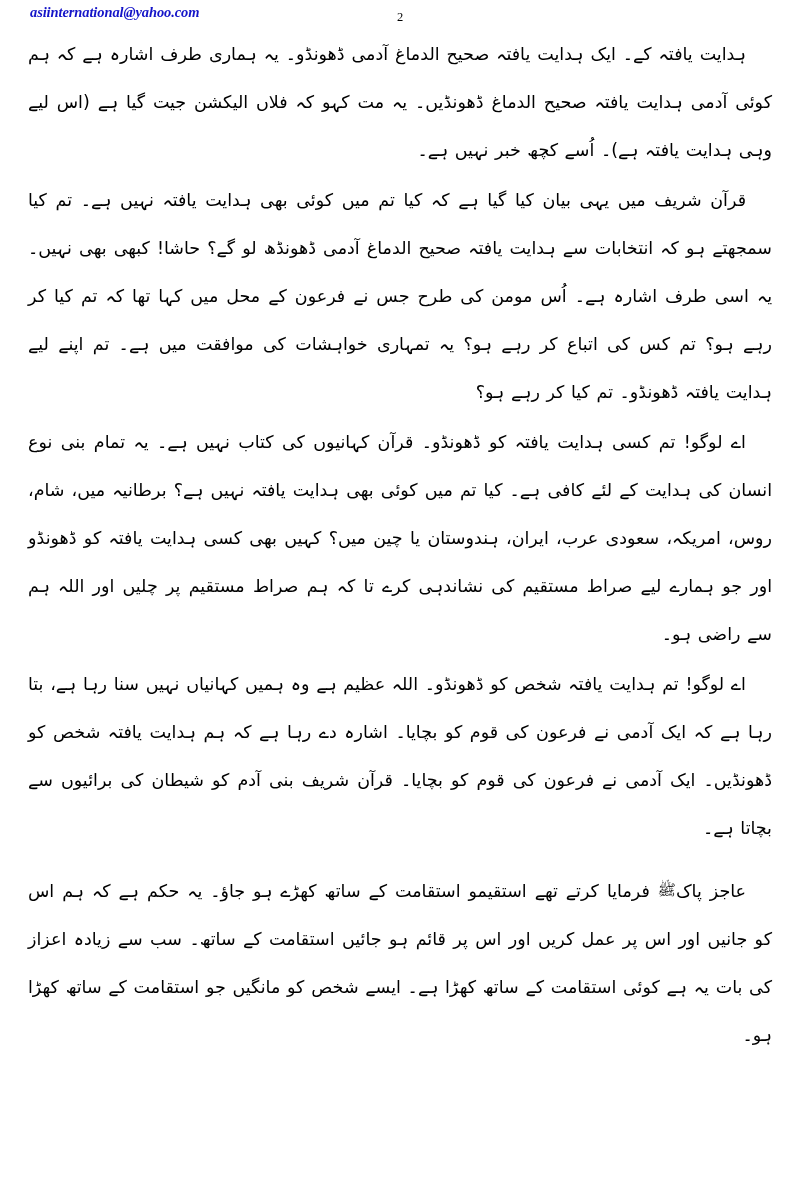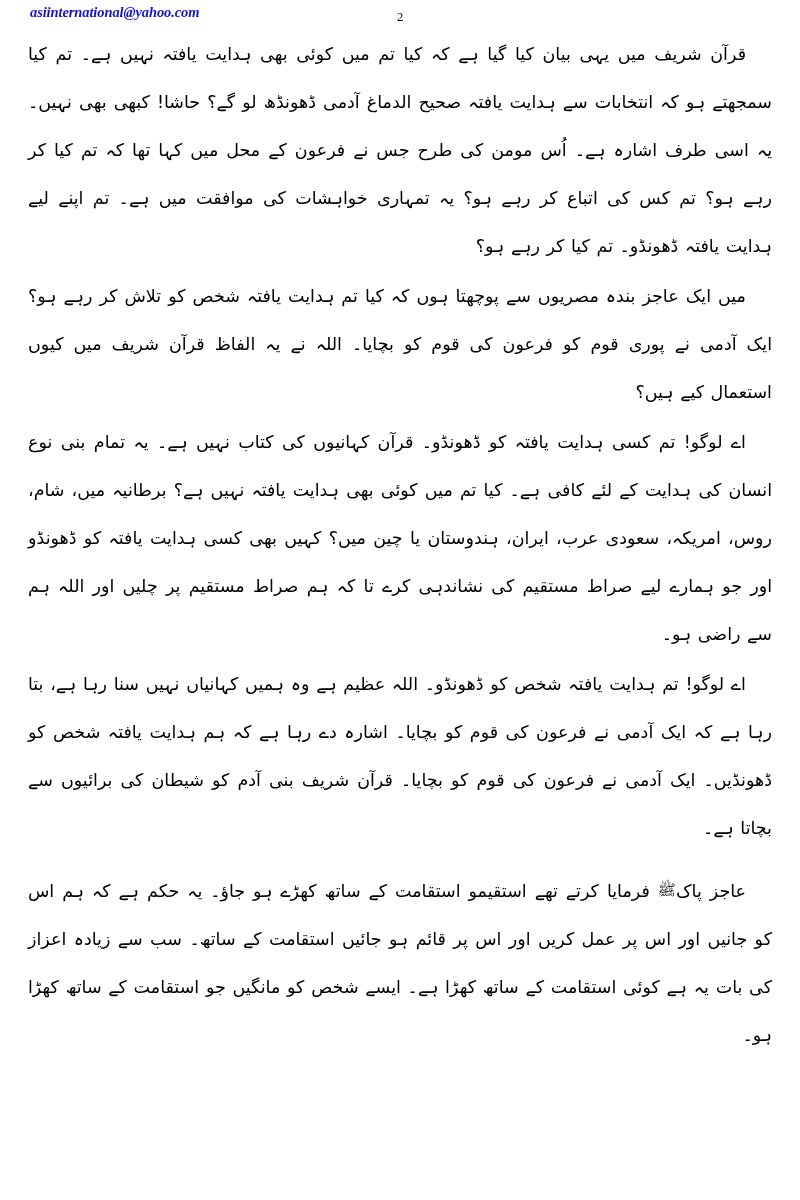--- a/index.html
+++ b/index.html
@@ -139,29 +139,29 @@
 
 <div class="page">
 
   <div class="page-header">
     <div class="header-email">asiinternational@yahoo.com</div>
     <div class="header-pageno">2</div>
   </div>
 
   <div class="body-area">
 
+    <p class="para indent">
+      <span>ہدایت یافتہ کے۔  ایک ہدایت یافتہ صحیح الدماغ آدمی ڈھونڈو۔ یہ ہماری طرف اشارہ ہے کہ ہم کوئی آدمی ہدایت یافتہ صحیح الدماغ ڈھونڈیں۔ یہ مت کہو کہ فلاں الیکشن جیت گیا ہے (اس لیے وہی ہدایت یافتہ ہے)۔ اُسے کچھ خبر نہیں ہے۔</span>
+    </p>
 
 
     <p class="para indent">
       <span>قرآن شریف میں یہی بیان کیا گیا ہے کہ کیا تم میں کوئی بھی ہدایت یافتہ نہیں ہے۔ تم کیا سمجھتے ہو کہ انتخابات سے ہدایت یافتہ صحیح الدماغ آدمی ڈھونڈھ لو گے؟ حاشا! کبھی بھی نہیں۔  یہ اسی طرف اشارہ ہے۔ اُس مومن کی طرح جس نے فرعون کے محل میں کہا تھا کہ تم کیا کر رہے ہو؟ تم کس کی اتباع کر رہے ہو؟ یہ تمہاری خواہشات کی موافقت میں ہے۔  تم اپنے لیے ہدایت یافتہ ڈھونڈو۔ تم کیا کر رہے ہو؟</span>
     </p>
 
-    <p class="para indent">
-      <span>میں ایک عاجز بندہ مصریوں سے پوچھتا ہوں کہ کیا تم ہدایت یافتہ شخص کو تلاش کر رہے ہو؟  ایک آدمی نے پوری قوم کو فرعون کی قوم کو بچایا۔  اللہ نے یہ الفاظ قرآن شریف میں کیوں استعمال کیے ہیں؟</span>
-    </p>
 
     <p class="para indent">
       <span>اے لوگو! تم کسی ہدایت یافتہ کو ڈھونڈو۔ قرآن کہانیوں کی کتاب نہیں ہے۔ یہ تمام بنی نوع انسان کی ہدایت کے لئے کافی ہے۔ کیا تم میں کوئی بھی ہدایت یافتہ نہیں ہے؟ برطانیہ میں، شام، روس، امریکہ، سعودی عرب، ایران، ہندوستان یا چین میں؟   کہیں بھی کسی ہدایت یافتہ کو ڈھونڈو اور جو ہمارے لیے صراط مستقیم کی نشاندہی کرے تا کہ ہم صراط مستقیم پر چلیں اور اللہ ہم سے راضی ہو۔</span>
     </p>
 
     <p class="para indent">
       <span>اے لوگو!  تم ہدایت یافتہ شخص کو ڈھونڈو۔ اللہ عظیم ہے وہ ہمیں کہانیاں نہیں سنا رہا ہے، بتا رہا ہے کہ ایک آدمی نے فرعون کی قوم کو بچایا۔ اشارہ دے رہا ہے کہ ہم ہدایت یافتہ شخص کو ڈھونڈیں۔ ایک آدمی نے فرعون کی قوم کو بچایا۔ قرآن شریف بنی آدم کو شیطان کی برائیوں سے بچاتا ہے۔</span>
     </p>
 
     <p class="para indent spaced-above">

